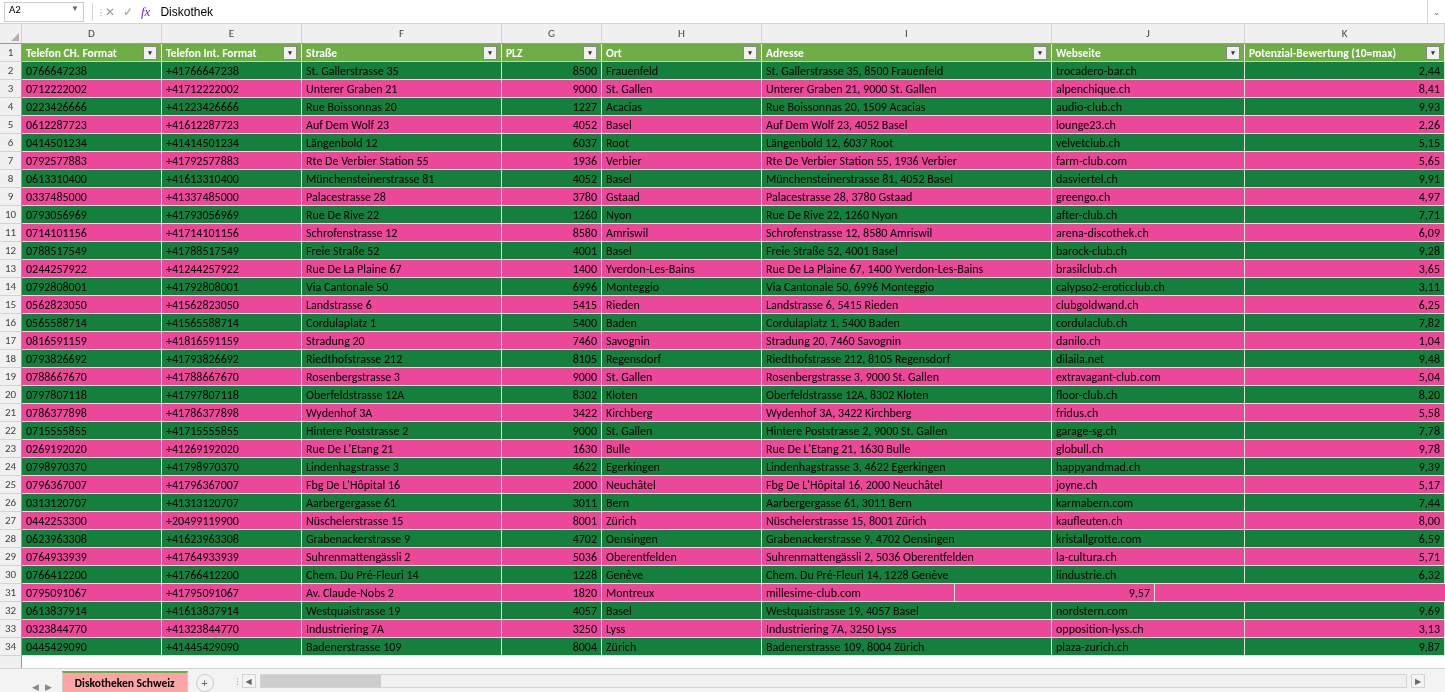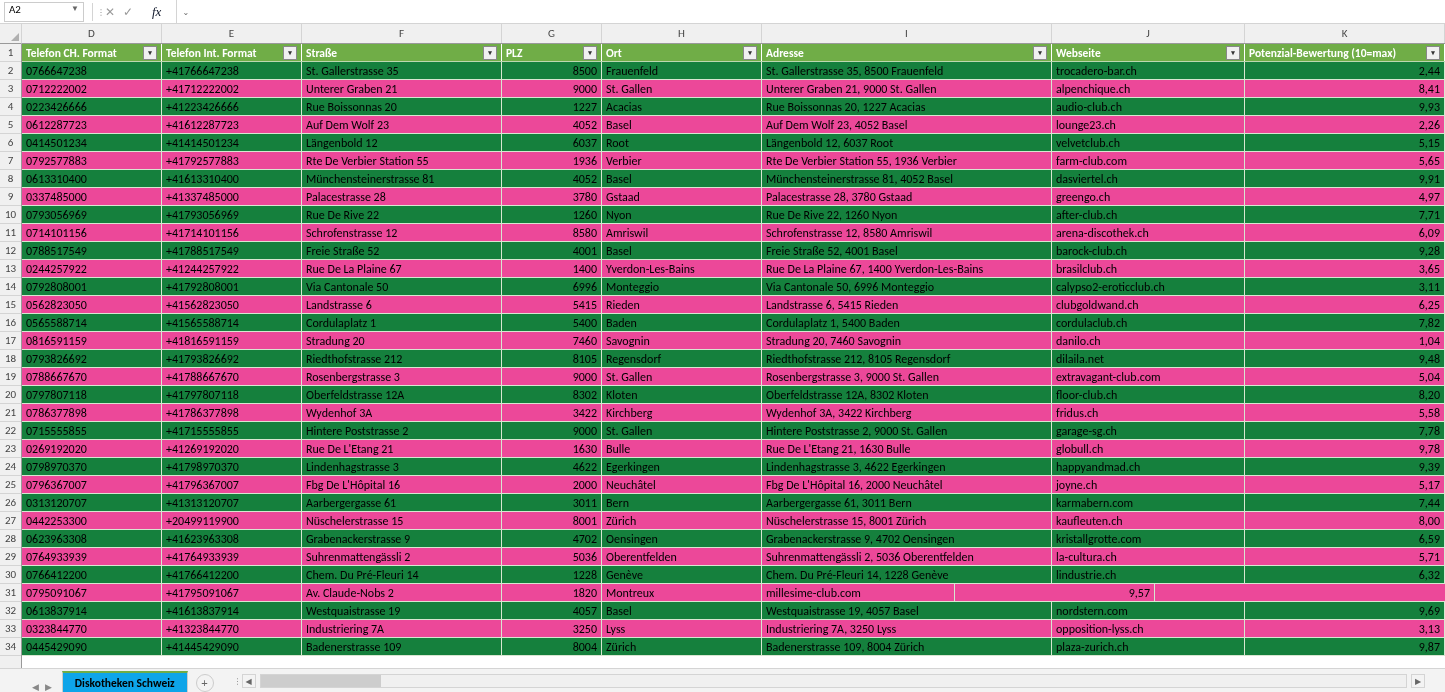--- a/index.html
+++ b/index.html
@@ -2,21 +2,21 @@
 <html><head>
 <meta charset="utf-8">
 <style>
   * { box-sizing: border-box; margin: 0; padding: 0; }
   html, body { width: 1445px; height: 692px; font-family: Calibri, Arial, sans-serif; font-size: 12px; overflow: hidden; background: #fff; }
   .formula-bar { display: flex; align-items: center; height: 24px; border-bottom: 1px solid #d4d4d4; background: #fff; }
   .name-box { width: 80px; height: 20px; border: 1px solid #ccc; margin: 0 4px; padding: 0 4px; display: flex; align-items: flex-start; justify-content: space-between; font-size: 11px; }
   .name-box .dd { font-size: 8px; color: #666; }
   .fb-sep { width: 1px; height: 18px; background: #d4d4d4; margin: 0 4px; }
   .fb-icon { width: 18px; text-align: center; color: #999; font-size: 12px; }
-  .fx { font-style: italic; font-family: 'Times New Roman', serif; font-size: 13px; color: #0f172a; margin: 0 15px; }
+  .fx { font-style: italic; font-family: 'Times New Roman', serif; font-size: 13px; color: #6d28d9; margin: 0 4px; }
   .formula-input { flex: 1; padding: 0 6px; font-size: 12px; border: none; outline: none; }
   .fb-expand { width: 18px; text-align: center; color: #666; font-size: 8px; border-left: 1px solid #d4d4d4; height: 100%; display: flex; align-items: center; justify-content: center; }
   .grid-wrap { display: flex; height: calc(100% - 24px - 24px); }
   .corner { width: 22px; height: 20px; background: #f0f0f0; border-right: 1px solid #d4d4d4; border-bottom: 1px solid #999; position: relative; }
   .corner::after { content:""; position:absolute; right:2px; bottom:2px; width:0; height:0; border-left:8px solid transparent; border-bottom:8px solid #b0b0b0; }
   .col-headers { display: flex; height: 20px; background: #f0f0f0; border-bottom: 1px solid #999; }
   .col-h { border-right: 1px solid #d4d4d4; display: flex; align-items: center; justify-content: center; color: #444; font-size: 11px; }
   .row-headers { width: 22px; background: #f0f0f0; border-right: 1px solid #999; }
   .row-h { height: 18px; border-bottom: 1px solid #d4d4d4; display: flex; align-items: center; justify-content: center; color: #444; font-size: 11px; }
   .rows { flex: 1; overflow: hidden; }
@@ -28,21 +28,21 @@
   .data-row.odd { background: #15803d; }
   .cell { border-right: 1px solid #d8e6d1; padding: 0 4px; font-size: 12px; white-space: nowrap; overflow: hidden; display: flex; align-items: center; }
   .cell.num { justify-content: flex-end; }
   .top-row { display: flex; }
   .main-area { flex: 1; display: flex; flex-direction: column; }
   .body-row { display: flex; flex: 1; overflow: hidden; }
   .status-bar { height: 24px; background: #f3f3f3; border-top: 1px solid #d4d4d4; display: flex; align-items: center; }
   .sheet-tabs { display: flex; align-items: flex-end; height: 100%; padding-left: 30px; }
   .tab-nav { display: flex; gap: 2px; margin-right: 8px; align-items: center; }
   .tab-nav span { font-size: 9px; color: #888; padding: 0 2px; }
-  .sheet-tab { background: #0ea5e9; border: 1px solid #ccc; border-bottom: none; padding: 3px 12px; font-size: 11.5px; font-weight: bold; border-top: 2px solid #70ad47; position: relative; top: 1px; }
+  .sheet-tab { background: #fca5a5; border: 1px solid #ccc; border-bottom: none; padding: 3px 12px; font-size: 11.5px; font-weight: bold; border-top: 2px solid #70ad47; position: relative; top: 1px; }
   .add-sheet { width: 18px; height: 18px; border: 1px solid #ccc; border-radius: 50%; display: flex; align-items: center; justify-content: center; margin-left: 8px; font-size: 12px; color: #666; }
   .hscroll-area { flex: 1; display: flex; align-items: center; justify-content: center; gap: 4px; padding: 0 20px; }
   .hscroll { flex: 1; height: 14px; background: #f0f0f0; border: 1px solid #d4d4d4; position: relative; }
   .hscroll-thumb { position: absolute; left: 0; top: 0; bottom: 0; width: 120px; background: #cdcdcd; }
   .hscroll-btn { width: 14px; height: 14px; border: 1px solid #d4d4d4; font-size: 8px; color: #666; display:flex;align-items:center;justify-content:center;}
   .sep { width:4px; font-size:8px; color:#888; }
 
   
   .c-D { width: 140px; }
   .c-E { width: 140px; }
@@ -59,20 +59,21 @@
 <div class="formula-bar">
   <div class="name-box">
     <span>A2</span>
     <span class="dd">▼</span>
   </div>
   <div class="fb-sep"></div>
   <div class="sep">⋮</div>
   <div class="fb-icon">✕</div>
   <div class="fb-icon">✓</div>
   <div class="fx">fx</div>
+  <input class="formula-input" value="Diskothek" style="">
   <div class="fb-expand">⌄</div>
 </div>
 
 <div class="grid-wrap">
   <div class="main-area">
     <div class="top-row">
       <div class="corner"></div>
       <div class="col-headers" id="col-headers">
           <div class="col-h c-D">D</div>
           <div class="col-h c-E">E</div>
@@ -175,21 +176,21 @@
             <div class="cell c-I">Unterer Graben 21, 9000 St. Gallen</div>
             <div class="cell c-J">alpenchique.ch</div>
             <div class="cell c-K num">8,41</div>
           </div>
           <div class="data-row odd">
             <div class="cell c-D">0223426666</div>
             <div class="cell c-E">+41223426666</div>
             <div class="cell c-F">Rue Boissonnas 20</div>
             <div class="cell c-G num">1227</div>
             <div class="cell c-H">Acacias</div>
-            <div class="cell c-I">Rue Boissonnas 20, 1227 Acacias</div>
+            <div class="cell c-I">Rue Boissonnas 20, 1509 Acacias</div>
             <div class="cell c-J">audio-club.ch</div>
             <div class="cell c-K num">9,93</div>
           </div>
           <div class="data-row even">
             <div class="cell c-D">0612287723</div>
             <div class="cell c-E">+41612287723</div>
             <div class="cell c-F">Auf Dem Wolf 23</div>
             <div class="cell c-G num">4052</div>
             <div class="cell c-H">Basel</div>
             <div class="cell c-I">Auf Dem Wolf 23, 4052 Basel</div>

